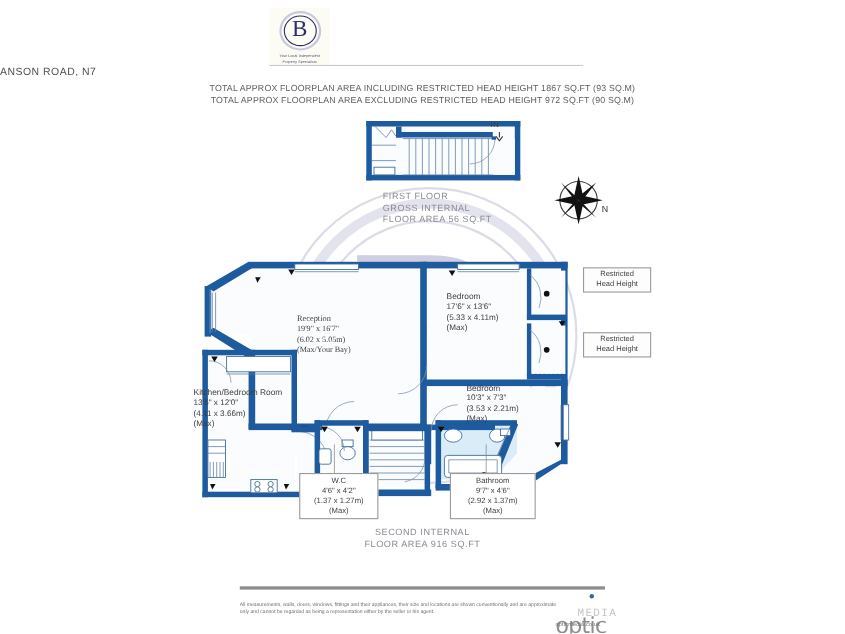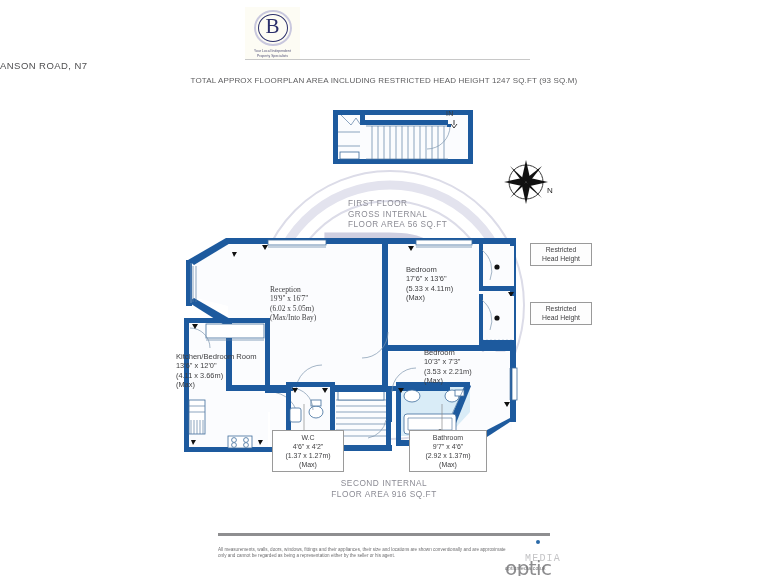--- a/index.html
+++ b/index.html
@@ -118,21 +118,22 @@
       <span class="logo-letter">B</span>
     </div>
     <div class="logo-tag">
       <div>Your Local Independent</div>
       <div>Property Specialists</div>
     </div>
   </div>
   <div class="hr-top"></div>
 
   <div class="addr">ANSON ROAD, N7</div>
-  <div class="area-line l1">TOTAL APPROX FLOORPLAN AREA INCLUDING RESTRICTED HEAD HEIGHT 1247 SQ.FT (93 SQ.M)</div>
+  <div class="area-line l1">TOTAL APPROX FLOORPLAN AREA INCLUDING RESTRICTED HEAD HEIGHT 1867 SQ.FT (93 SQ.M)</div>
+  <div class="area-line l2">TOTAL APPROX FLOORPLAN AREA EXCLUDING RESTRICTED HEAD HEIGHT 972 SQ.FT (90 SQ.M)</div>
 
   <div class="wm">
     <svg viewBox="0 0 280 280">
       <circle cx="140" cy="140" r="134" fill="none" stroke="#dcdce8" stroke-width="2"></circle>
       <circle cx="140" cy="140" r="120" fill="none" stroke="#e3e3ee" stroke-width="9"></circle>
       <circle cx="140" cy="140" r="104" fill="none" stroke="#dcdce8" stroke-width="2"></circle>
       <text x="140" y="208" font-family="Liberation Serif, serif" font-size="215" fill="#cfcfe1" text-anchor="middle">B</text>
     </svg>
   </div>
 
@@ -356,31 +357,31 @@
     <polygon points="26,46 30,28 26,24 22,28" fill="#111"></polygon>
     <polygon points="4,24 22,20 26,24 22,28" fill="#111"></polygon>
     <polygon points="48,24 30,20 26,24 30,28" fill="#111"></polygon>
     <polygon points="10,8 24,21 26,24 21,22" fill="#111"></polygon>
     <polygon points="42,40 30,27 26,24 29,29" fill="#111"></polygon>
     <polygon points="42,8 31,22 26,24 28,19" fill="#111"></polygon>
     <polygon points="10,40 23,28 26,24 21,27" fill="#111"></polygon>
   </svg>
   <div class="nlbl" style="left:547px;top:186px;">N</div>
 
-  <div class="lbl grey" style="left:348px;top:174px;text-align:left;margin-top:25px;">
+  <div class="lbl grey" style="left:348px;top:174px;text-align:left;">
     <div>FIRST FLOOR</div>
     <div>GROSS INTERNAL</div>
     <div>FLOOR AREA 56 SQ.FT</div>
   </div>
 
   <div class="lbl" style="left:270px;top:285px;width:110px;font-family:Liberation Serif, serif;">
     <div class="nm">Reception</div>
     <div>19'9" x 16'7"</div>
     <div>(6.02 x 5.05m)</div>
-    <div>(Max/Into Bay)</div>
+    <div>(Max/Your Bay)</div>
   </div>
 
   <div class="lbl" style="left:176px;top:352px;width:112px;">
     <div class="nm">Kitchen/Bedroom Room</div>
     <div>13'6" x 12'0"</div>
     <div>(4.11 x 3.66m)</div>
     <div>(Max)</div>
   </div>
 
   <div class="lbl" style="left:406px;top:265px;width:94px;">

